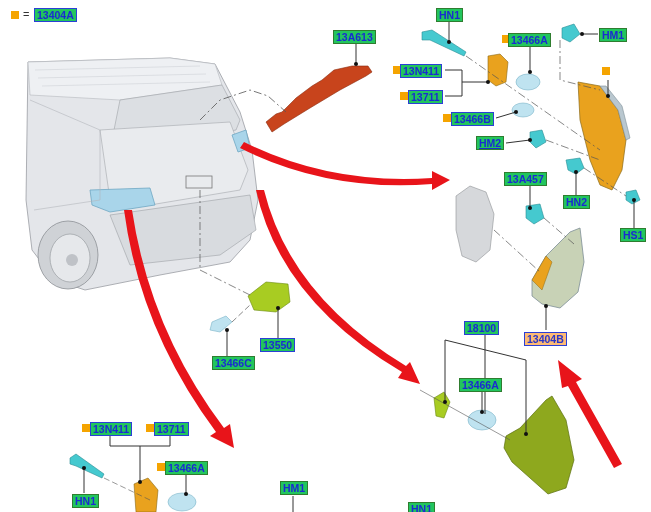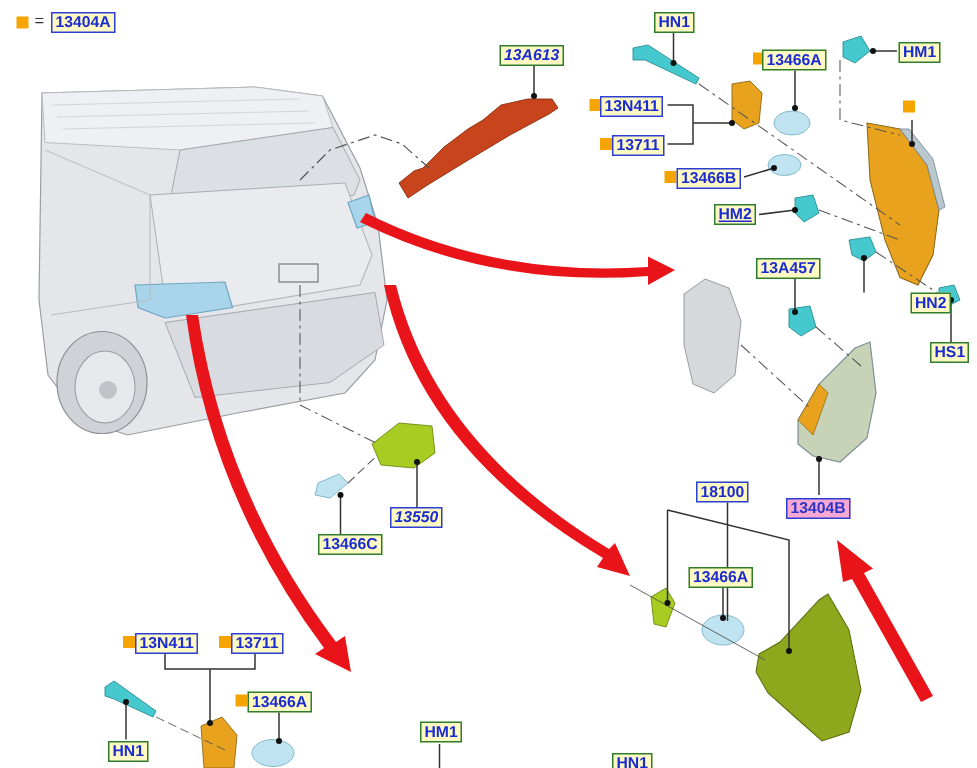--- a/index.html
+++ b/index.html
@@ -1,21 +1,21 @@
 <!DOCTYPE html>
 <html><head>
 <meta charset="utf-8">
 <style>
   html,body{margin:0;padding:0;background:#fff;}
   #stage{position:relative;width:651px;height:512px;overflow:hidden;background:#fff;font-family:"Liberation Sans",sans-serif;}
   svg#art{position:absolute;left:0;top:0;}
-  .lbl{position:absolute;font-family:"Liberation Sans",sans-serif;font-weight:bold;font-size:10.5px;line-height:12px;padding:0 2px;background:#fef9c3;color:#1a2bd1;white-space:nowrap;}
+  .lbl{position:absolute;font-family:"Liberation Sans",sans-serif;font-weight:bold;font-size:10.5px;line-height:12px;padding:0 2px;background:#22c55e;color:#1a2bd1;white-space:nowrap;}
   .lbl.blue{border:1.5px solid #2b3fd6;}
   .lbl.green{border:1.5px solid #2f7d2f;}
-  .lbl.sel{background:#f9a8d4;color:#2a36c8;border:1.5px solid #2b3fd6;}
+  .lbl.sel{background:#fdba74;color:#2a36c8;border:1.5px solid #2b3fd6;}
   .sq{position:absolute;width:8px;height:8px;background:#f5a400;}
   .eq{position:absolute;font-size:11px;color:#333;font-family:"Liberation Sans",sans-serif;}
 </style>
 </head>
 <body>
 
 <div id="stage">
 
 <svg id="art" width="651" height="512" viewBox="0 0 651 512">
 
@@ -141,38 +141,38 @@
     <path d="M256 190 Q280 300 402 372 L398 378 L420 384 L410 362 L406 366 Q290 296 264 190 Z"></path>
     <path d="M622 464 L576 382 L582 379 L558 360 L562 388 L568 386 L614 468 Z"></path>
   </g>
 </svg>
 
 <div class="sq" style="left:11px;top:11px;"></div>
 <span class="eq" style="left:23px;top:8px;">=</span>
 <span class="lbl blue" style="left:34px;top:8px;">13404A</span>
 
 <span class="lbl green" style="left:436px;top:8px;">HN1</span>
-<span class="lbl green" style="left:333px;top:30px;font-style:italic;">13A613</span>
+<span class="lbl green" style="left:333px;top:30px;">13A613</span>
 <div class="sq" style="left:502px;top:35px;"></div>
 <span class="lbl green" style="left:508px;top:33px;">13466A</span>
 <span class="lbl green" style="left:599px;top:28px;">HM1</span>
 <div class="sq" style="left:393px;top:66px;"></div>
 <span class="lbl blue" style="left:400px;top:64px;">13N411</span>
 <div class="sq" style="left:400px;top:92px;"></div>
 <span class="lbl blue" style="left:408px;top:90px;">13711</span>
 <div class="sq" style="left:602px;top:67px;"></div>
 <div class="sq" style="left:443px;top:114px;"></div>
 <span class="lbl blue" style="left:451px;top:112px;text-align:center;">13466B</span>
 <span class="lbl green" style="left:476px;top:136px;text-decoration:underline;">HM2</span>
 <span class="lbl green" style="left:504px;top:172px;">13A457</span>
-<span class="lbl green" style="left:563px;top:195px;margin-left:44px;">HN2</span>
+<span class="lbl green" style="left:563px;top:195px;">HN2</span>
 <span class="lbl green" style="left:620px;top:228px;">HS1</span>
 <span class="lbl sel" style="left:524px;top:332px;">13404B</span>
 <span class="lbl green" style="left:212px;top:356px;">13466C</span>
-<span class="lbl blue" style="left:260px;top:338px;font-style:italic;">13550</span>
+<span class="lbl blue" style="left:260px;top:338px;">13550</span>
 <span class="lbl blue" style="left:464px;top:321px;">18100</span>
 <span class="lbl green" style="left:459px;top:378px;">13466A</span>
 <div class="sq" style="left:82px;top:424px;"></div>
 <span class="lbl blue" style="left:90px;top:422px;">13N411</span>
 <div class="sq" style="left:146px;top:424px;"></div>
 <span class="lbl blue" style="left:154px;top:422px;">13711</span>
 <div class="sq" style="left:157px;top:463px;"></div>
 <span class="lbl green" style="left:165px;top:461px;">13466A</span>
 <span class="lbl green" style="left:72px;top:494px;">HN1</span>
 <span class="lbl green" style="left:280px;top:481px;">HM1</span>

